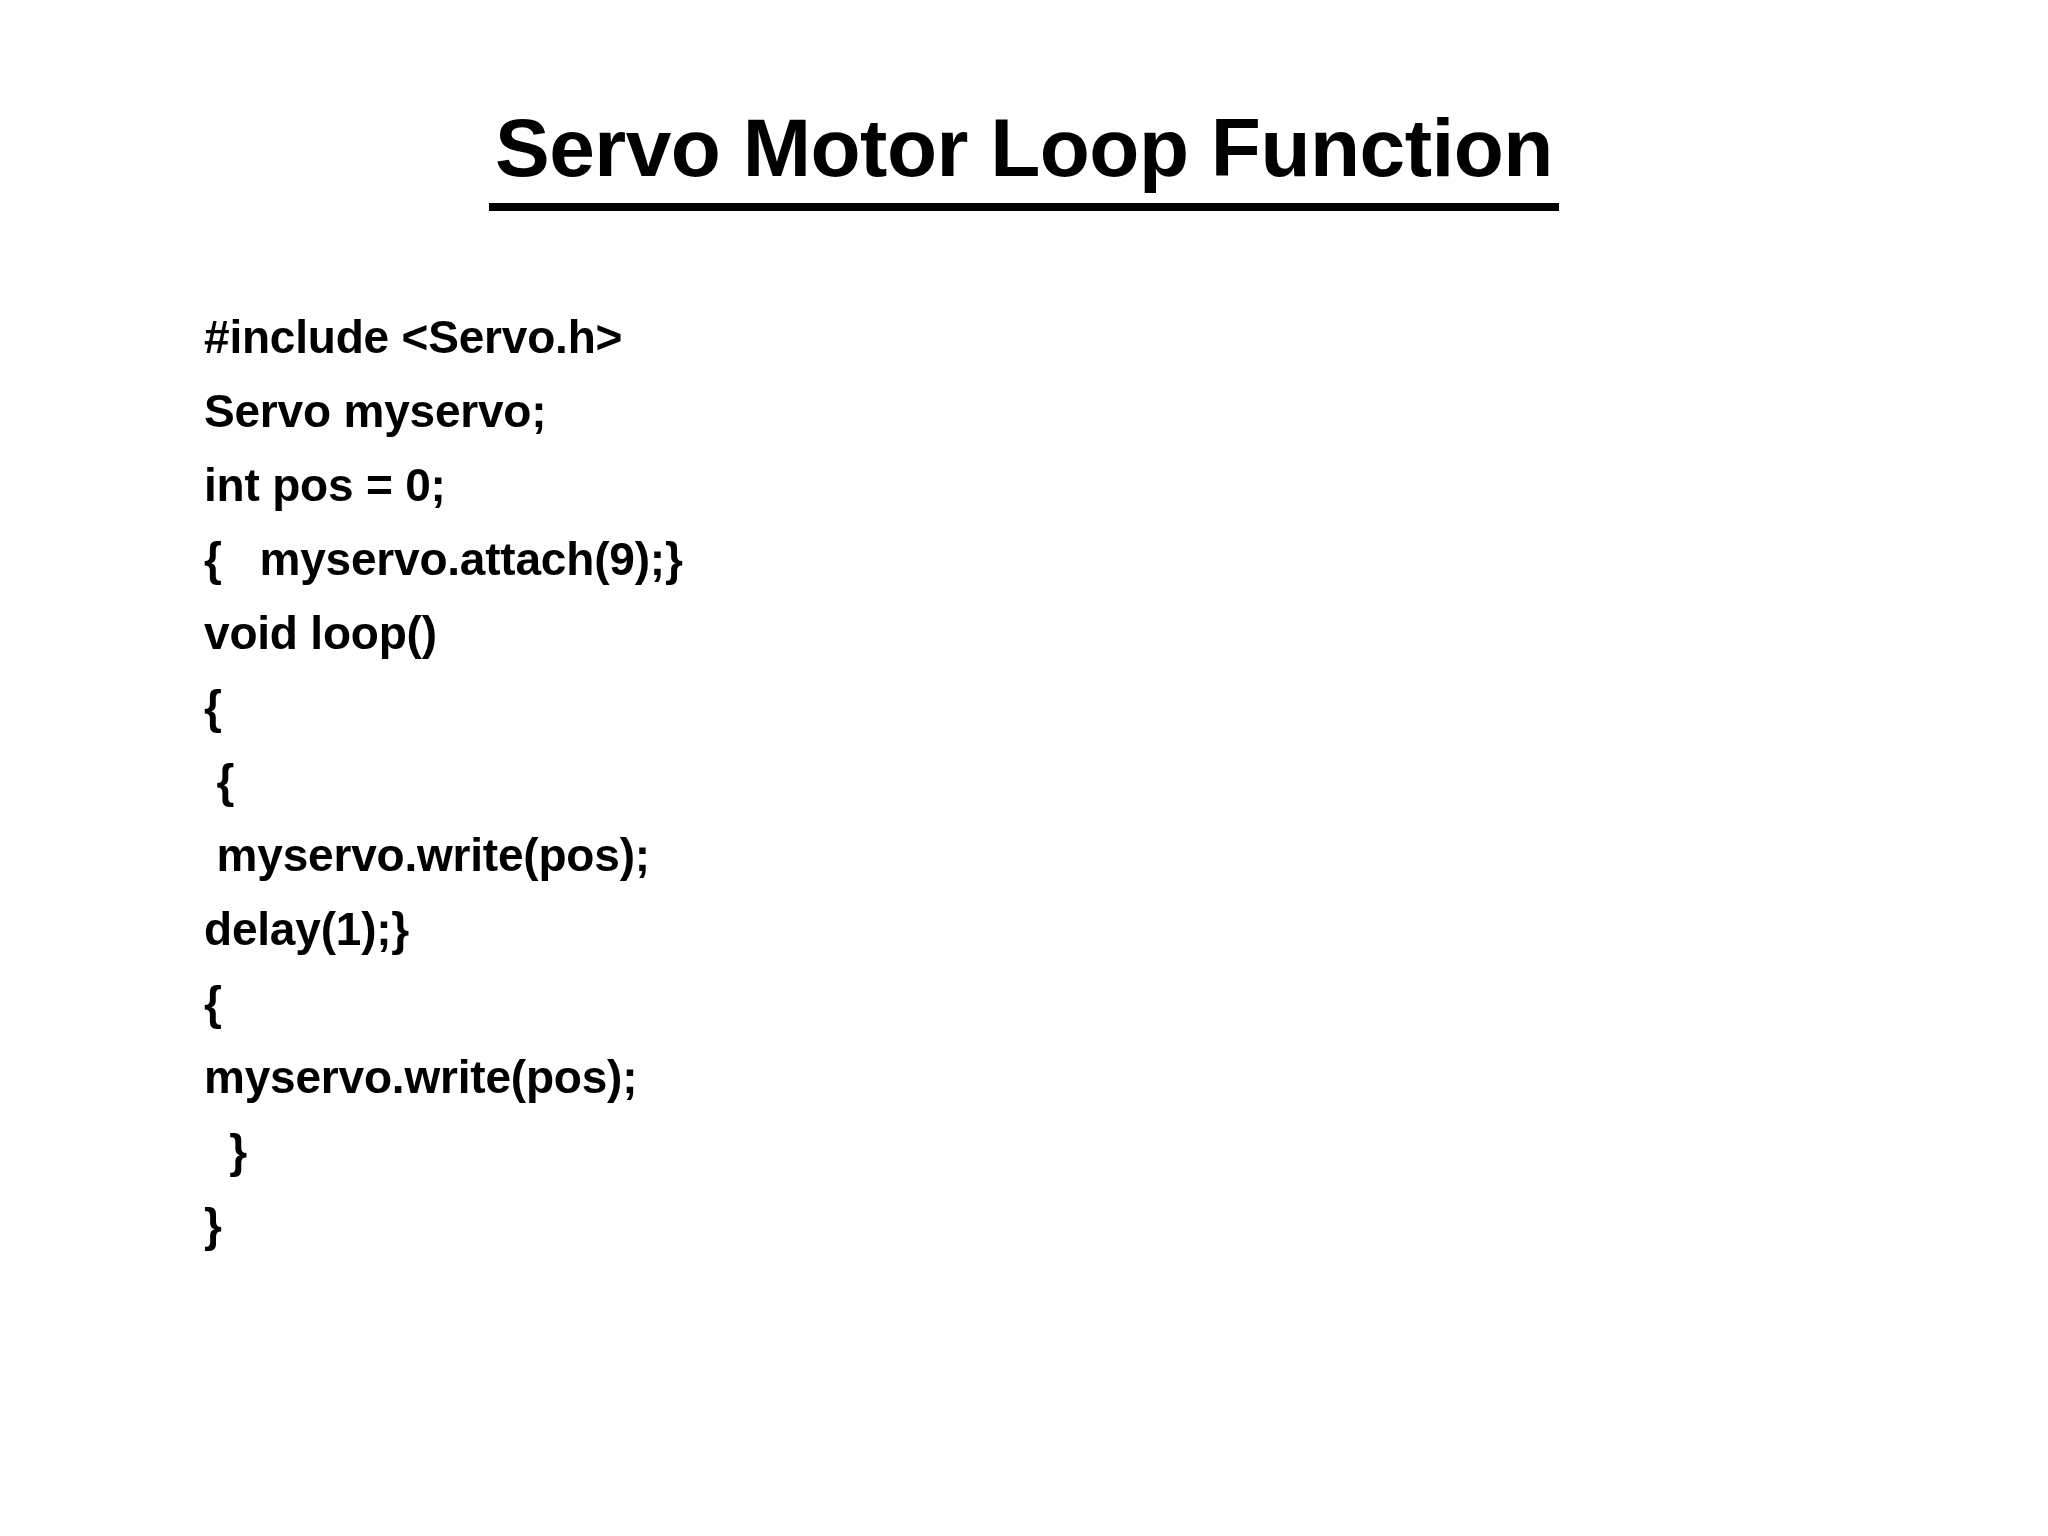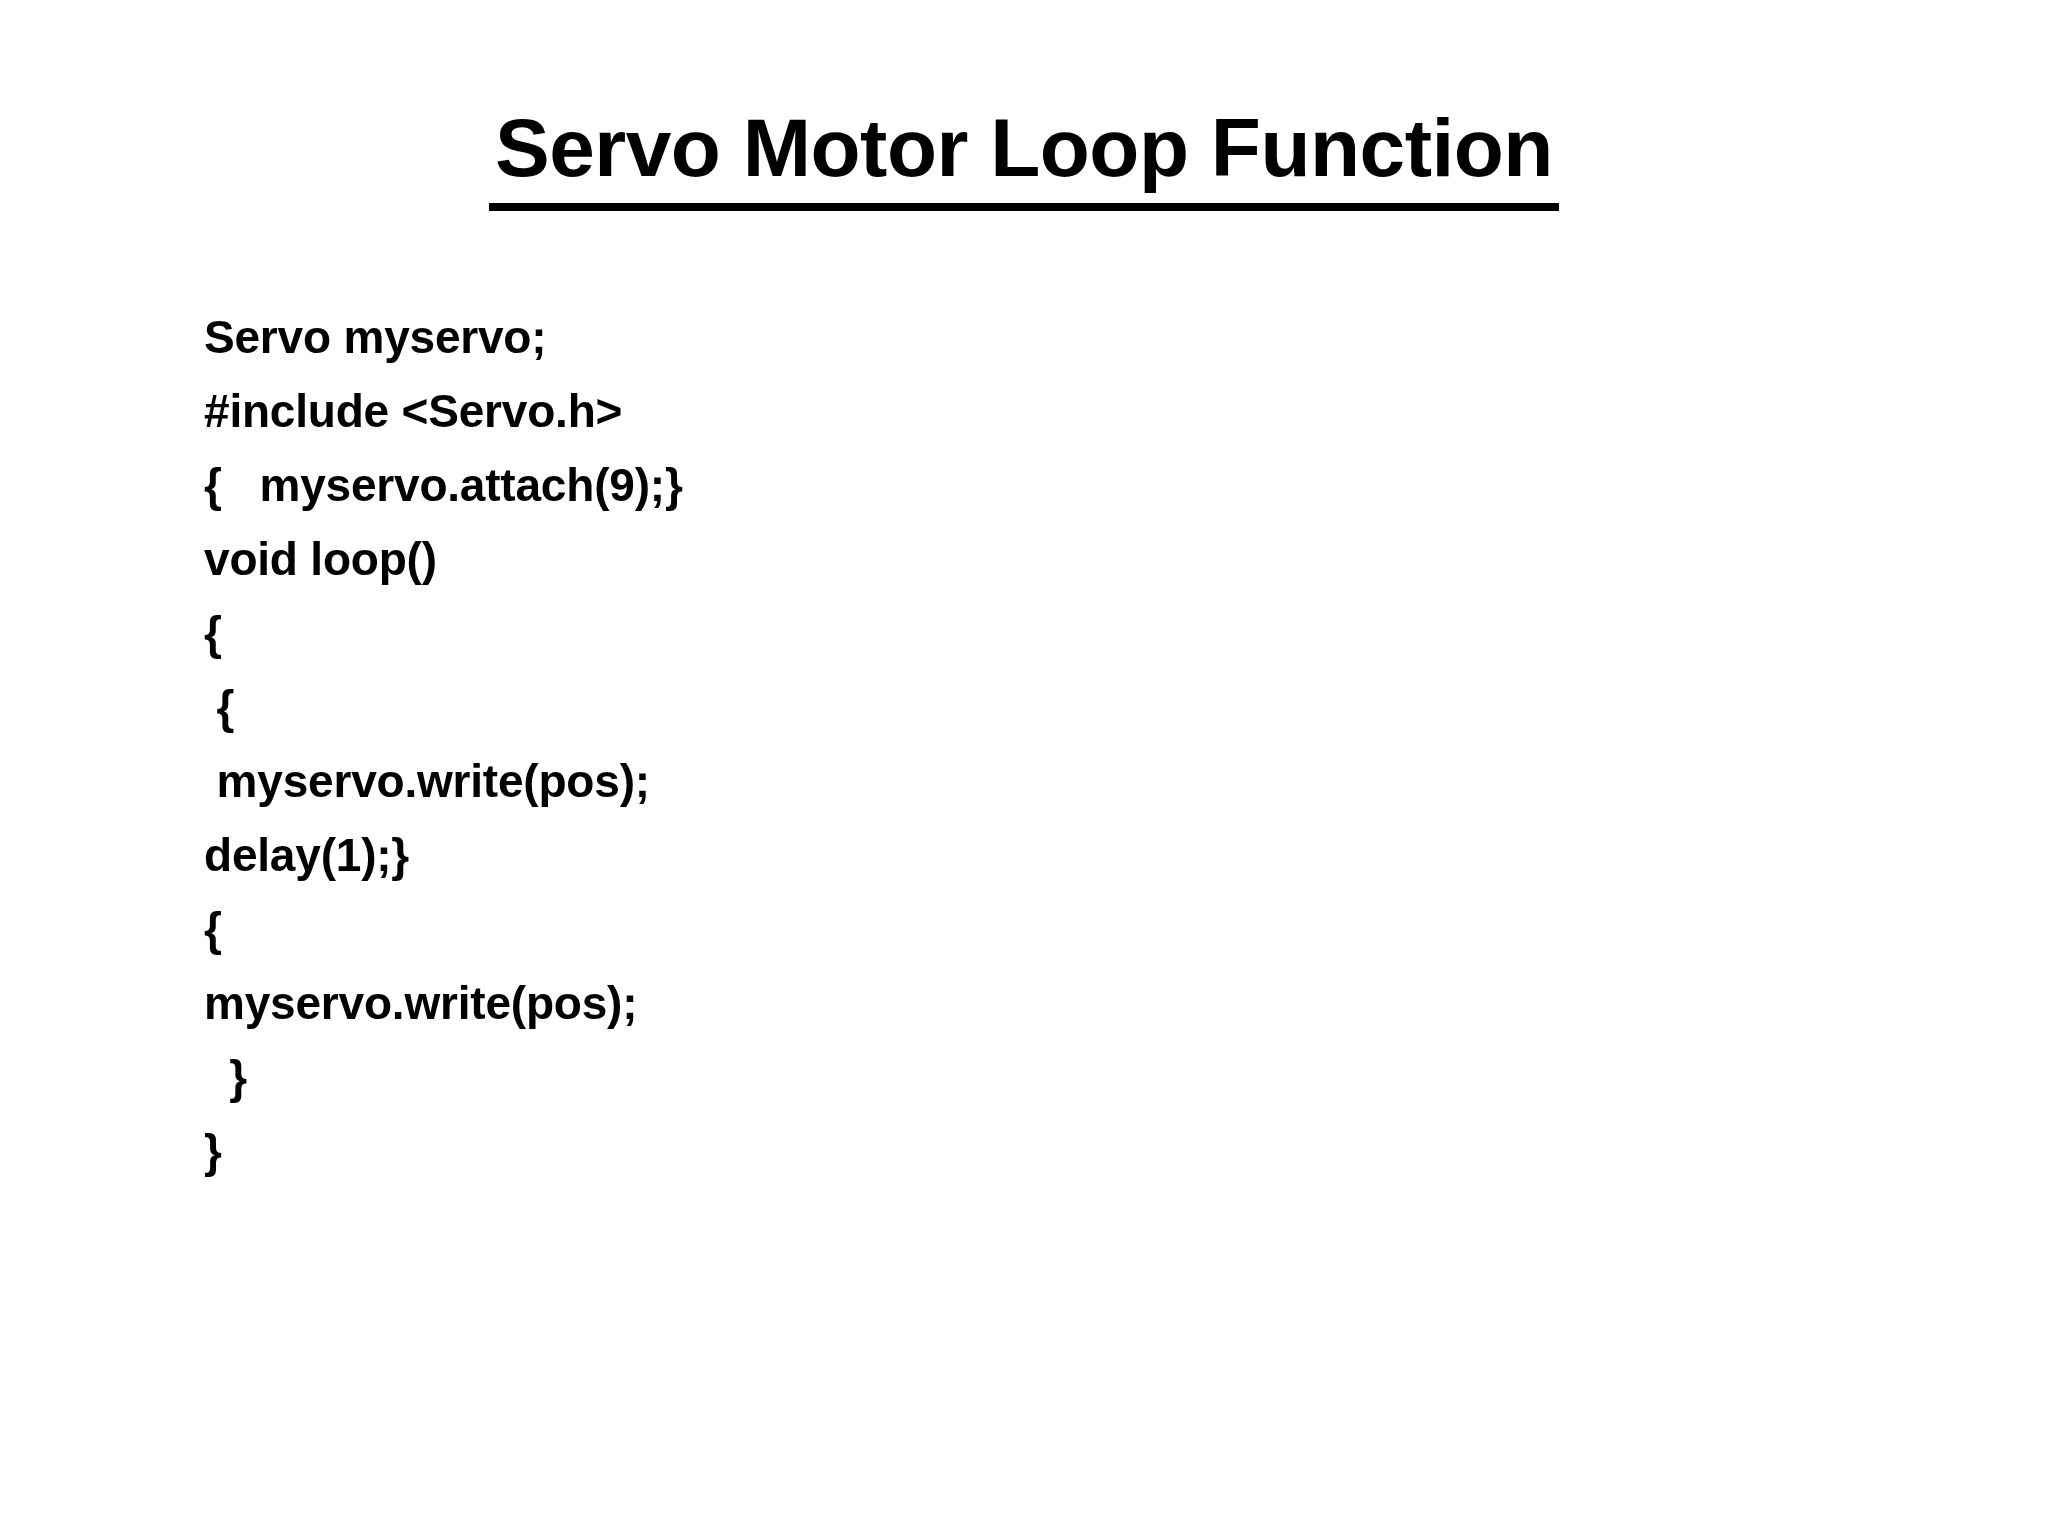--- a/index.html
+++ b/index.html
@@ -67,22 +67,23 @@
 </head>
 <body>
 
 <div class="slide">
 
   <div class="title-block">
     <div class="slide-title">Servo Motor Loop Function</div>
   </div>
 
   <div class="code-block">
+    <div class="code-line">#include &lt;Servo.h&gt;</div>
     <div class="code-line">Servo myservo;</div>
-    <div class="code-line">#include &lt;Servo.h&gt;</div>
+    <div class="code-line">int pos = 0;</div>
     <div class="code-line">{   myservo.attach(9);}</div>
     <div class="code-line">void loop()</div>
     <div class="code-line">{</div>
     <div class="code-line"> {</div>
     <div class="code-line"> myservo.write(pos);</div>
     <div class="code-line">delay(1);}</div>
     <div class="code-line">{</div>
     <div class="code-line">myservo.write(pos);</div>
     <div class="code-line">  }</div>
     <div class="code-line">}</div>

